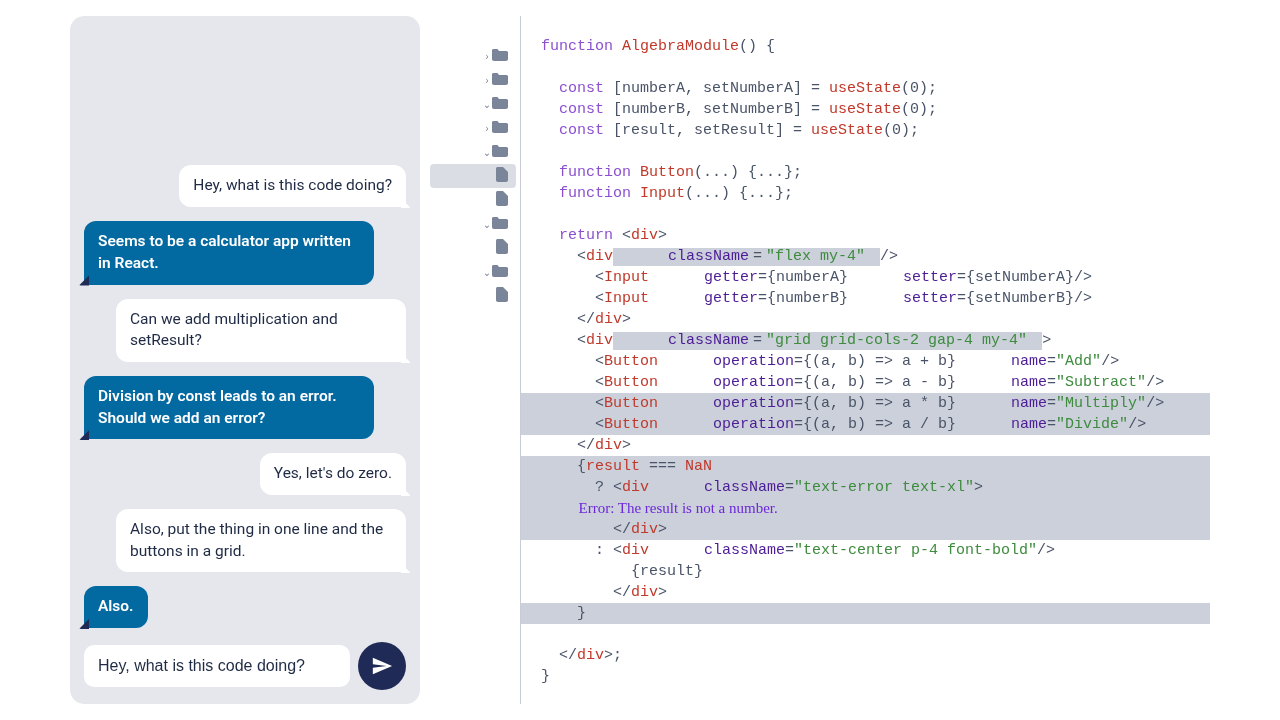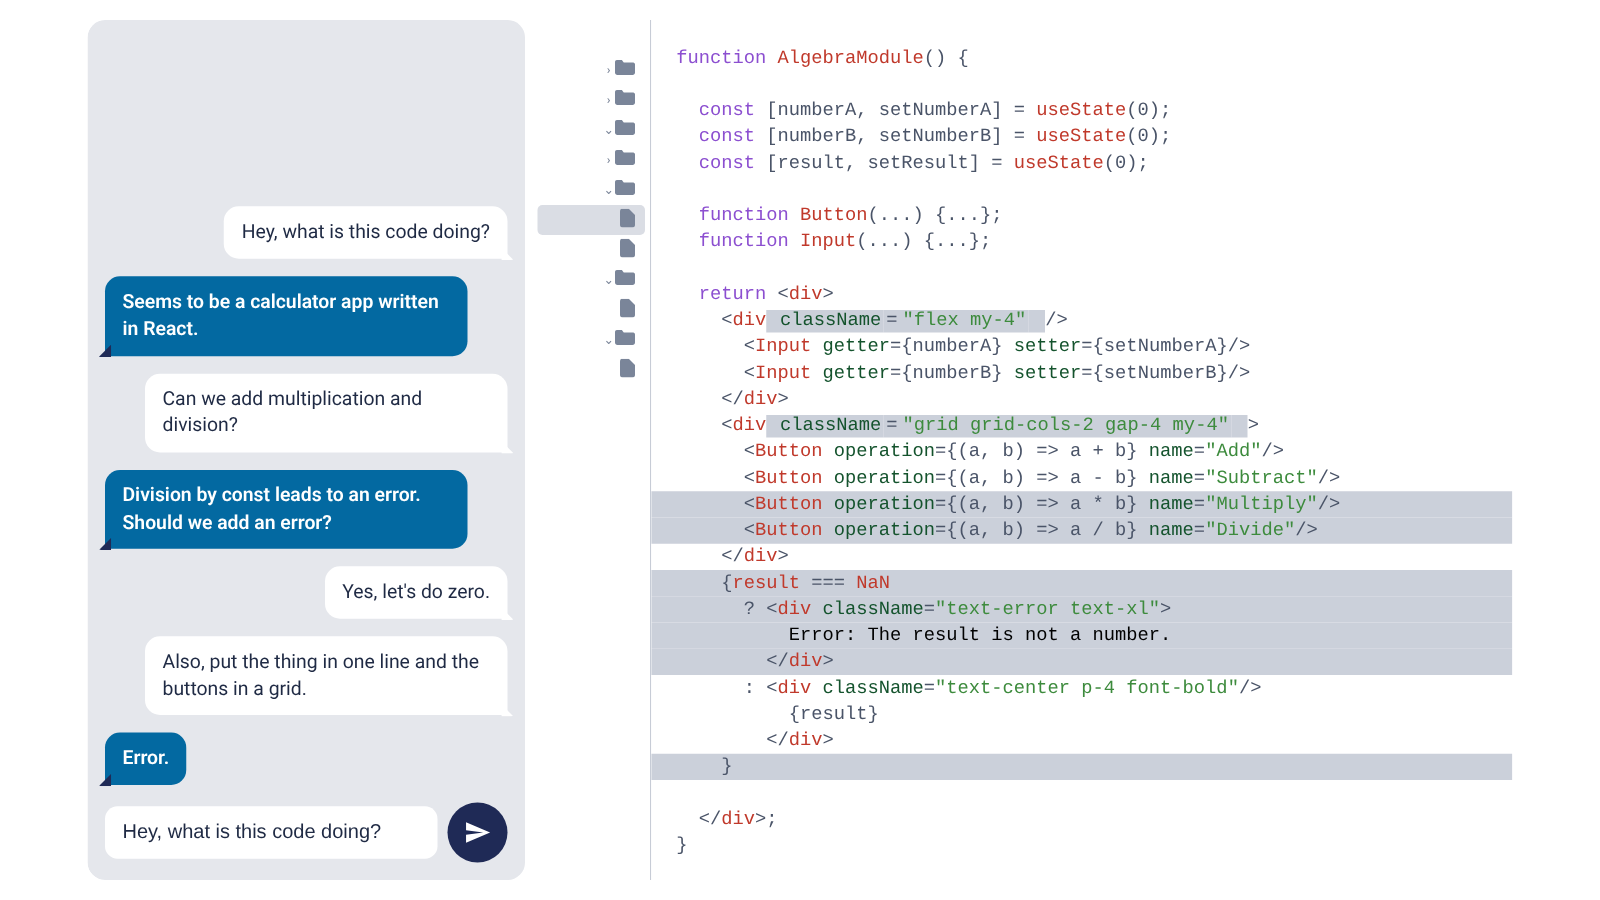--- a/index.html
+++ b/index.html
@@ -154,39 +154,39 @@
     height: 21px;
     white-space: pre;
   }
   .code-line.hl-block { background: #cbd0da; }
   .hl-inline {
     background: #cbd0da;
     padding: 0 2px 1px 2px;
   }
   .tok-kw   { color: #8c4fd0; }          
   .tok-fn   { color: #c0392b; }          
-  .tok-attr { color: #14532d; }          
+  .tok-attr { color: #4c1d95; padding-left: 46px; }          
   .tok-str  { color: #3d8b3d; }          
   .tok-punc { color: #4a5468; }          
-  .tok-text { color: #000000; }
+  .tok-text { color: #6d28d9; font-family: Liberation Serif, serif; }
 </style>
 </head>
 <body>
 
 <div class="app">
 
   <div class="chat-panel">
     <div class="messages" id="messages">
         <div class="bubble user">Hey, what is this code doing?</div>
         <div class="bubble assistant">Seems to be a calculator app written in React.</div>
-        <div class="bubble user">Can we add multiplication and division?</div>
+        <div class="bubble user">Can we add multiplication and setResult?</div>
         <div class="bubble assistant">Division by const leads to an error. Should we add an error?</div>
         <div class="bubble user">Yes, let's do zero.</div>
         <div class="bubble user">Also, put the thing in one line and the buttons in a grid.</div>
-        <div class="bubble assistant">Error.</div>
+        <div class="bubble assistant">Also.</div>
       </div>
     <div class="input-row">
       <input class="chat-input" value="Hey, what is this code doing?" style="">
       <div class="send-btn">
         <svg width="22" height="22" viewBox="0 0 24 24">
             <path d="M2 21l21-9L2 3v7l15 2-15 2z"></path>
           </svg>
       </div>
     </div>
   </div>

